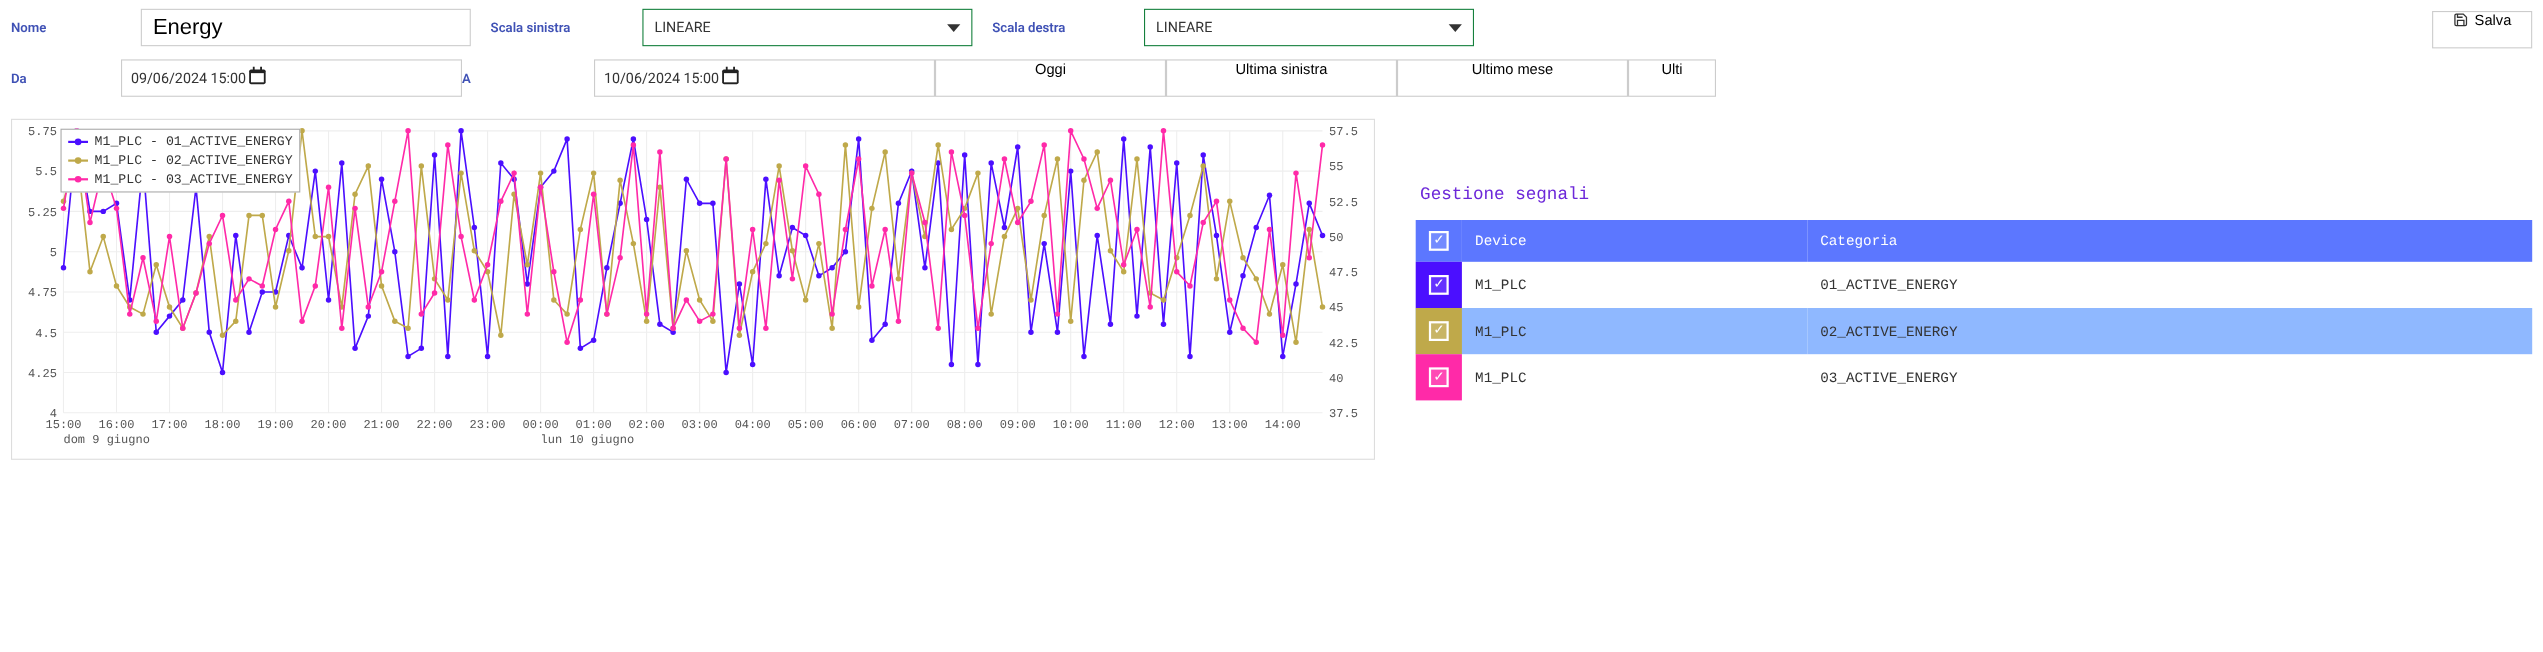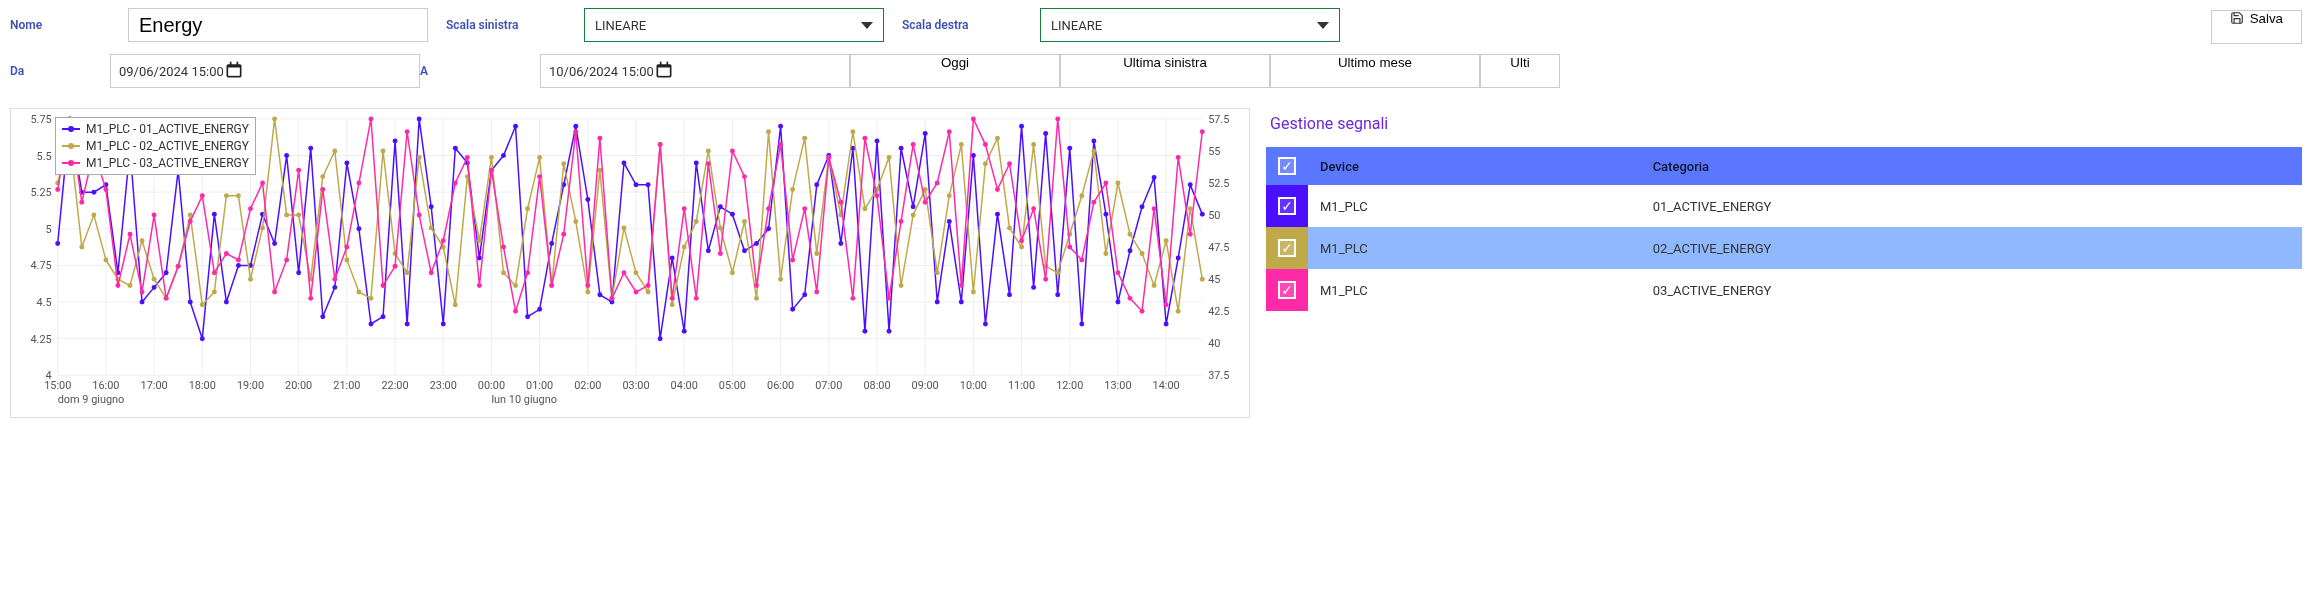--- a/index.html
+++ b/index.html
@@ -17,34 +17,34 @@
   .date-input {
     border: 1px solid #ccc; height: 34px; padding: 0 8px; display: flex; align-items: center; 
     min-width: 310px; background: #fff;
   }
   .select-box {
     border: 1px solid #15803d; height: 34px; padding: 0 10px; display: flex; align-items: center; justify-content: space-between;
     min-width: 300px; background: #fff;
   }
   .btn { border: 1px solid #ccc; background: #fff; height: 34px; padding: 0 18px; display:inline-flex; align-items:flex-start; justify-content:center; cursor:pointer; }
   .btn.save { min-width: 90px; gap:6px; }
-  .main { display: flex; gap: 16px; padding: 10px; align-items: flex-start; }
+  .main { display: flex; gap: 37px; padding: 10px; align-items: center; font-family: Liberation Mono, monospace; }
   .chart-area { flex: 0 0 1240px; border: 1px solid #ddd; position: relative; height: 310px; }
   .chart-svg { width: 100%; height: 100%; }
   .legend {
     position: absolute; top: 8px; left: 44px; background: #fff; border: 1px solid #aaa;
     font-size: 12px; padding: 3px 6px; line-height: 1.4;
   }
   .legend-row { display:flex; align-items:center; gap:6px; white-space: nowrap; }
   .legend-swatch { width:18px; height:2px; position:relative; display:inline-flex; align-items:center; }
   .legend-swatch::before { content:""; position:absolute; left:50%; top:50%; width:6px; height:6px; border-radius:50%; transform:translate(-50%,-50%); background:inherit; }
   .sidepanel { flex: 1; min-width: 300px; }
   .side-title { color: #6d28d9; font-size: 16px; margin: 6px 0 14px 4px; }
   .table { width: 100%; border-collapse: collapse; }
-  .table th { background: #5c77ff; color: #0f172a; text-align:left; padding: 10px 12px; font-weight:500; }
+  .table th { background: #5c77ff; color: #ffffff; text-align:left; padding: 10px 12px; font-weight:500; }
   .table td { padding: 12px 12px; }
   .row-01 .swatch-cell { background: #4b0fff; }
   .row-02 { background: #8fb8ff; } .row-02 .swatch-cell { background: #bfa94a; }
   .row-03 .swatch-cell { background: #ff2aa8; }
   .swatch-cell { width: 42px; text-align:center; }
   .checkbox { width:18px; height:18px; border:2px solid #fff; display:inline-flex; align-items:center; justify-content:center; background: rgba(255,255,255,0.15); }
   .checkbox.checked::after { content:"✓"; color:#fff; font-size:14px; line-height:1; }
   th .checkbox { border-color:#fff; }
   .triangle-down { width:0; height:0; border-left:6px solid transparent; border-right:6px solid transparent; border-top:7px solid #333; }
   .cal-icon svg { width:20px; height:20px; }

